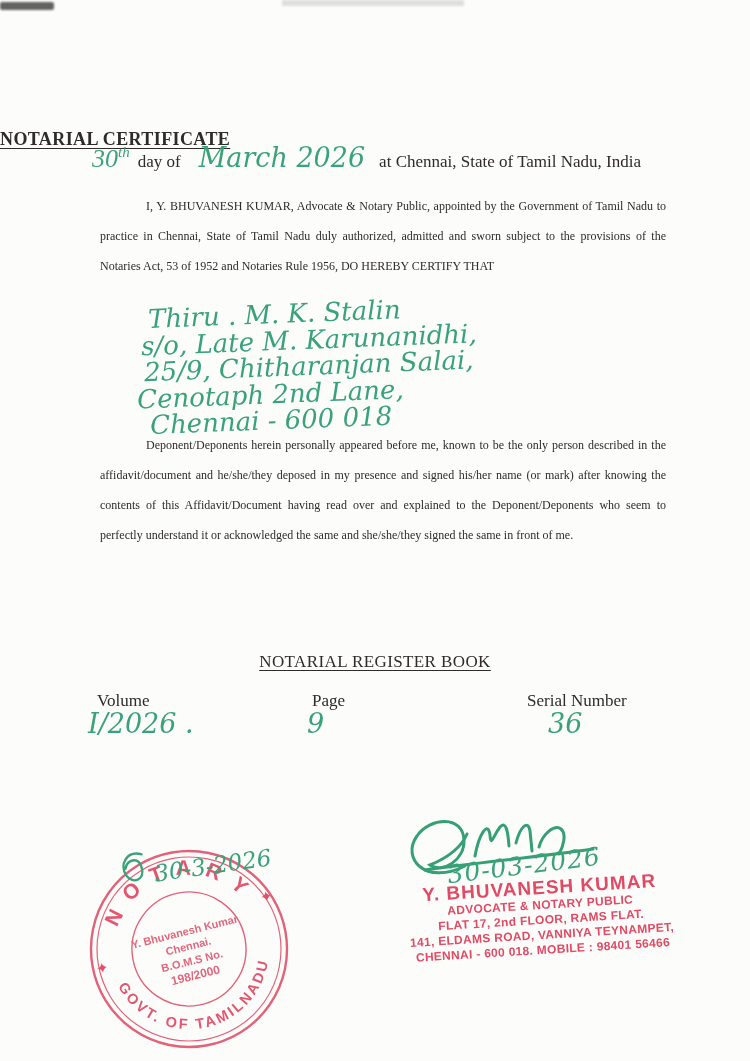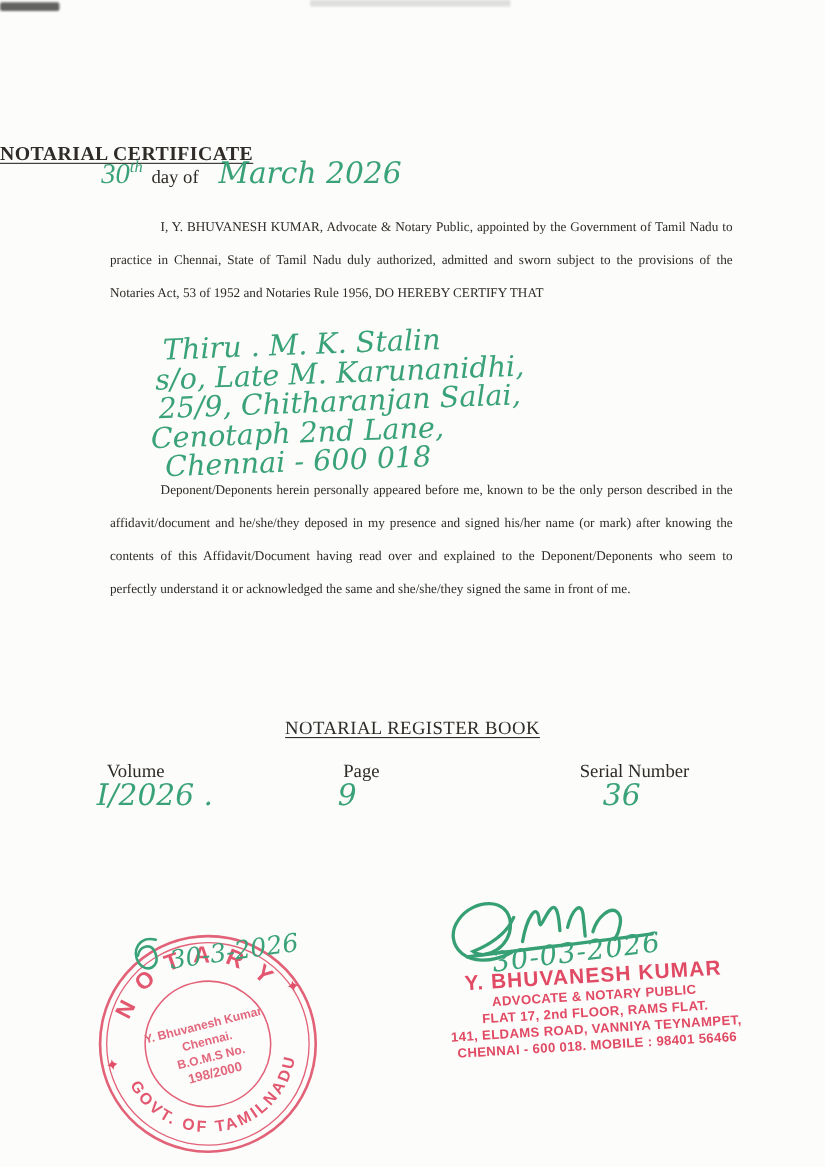--- a/index.html
+++ b/index.html
@@ -99,20 +99,21 @@
   <div class="artifact-tl"></div>
   <div class="artifact-tc"></div>
 
   <div class="doc-title">NOTARIAL CERTIFICATE</div>
 
 
   <div class="date-line">
     <span class="hw hw-day"><span>30</span><sup>th</sup></span>
     <span class="date-connector">day of</span>
     <span class="hw hw-month">March 2026</span>
+    <span class="date-location">at Chennai, State of Tamil Nadu, India</span>
   </div>
 
   <p class="body-para para-appointment">I, Y. BHUVANESH KUMAR, Advocate &amp; Notary Public, appointed by the Government of Tamil Nadu to practice in Chennai, State of Tamil Nadu duly authorized, admitted and sworn subject to the provisions of the Notaries Act, 53 of 1952 and Notaries Rule 1956, DO HEREBY CERTIFY THAT</p>
 
   <div class="hw-block hw">
     <span class="hw-line">Thiru . M. K. Stalin</span>
     <span class="hw-line">s/o, Late M. Karunanidhi,</span>
     <span class="hw-line">25/9, Chitharanjan Salai,</span>
     <span class="hw-line">Cenotaph 2nd Lane,</span>
     <span class="hw-line">Chennai - 600 018</span>

